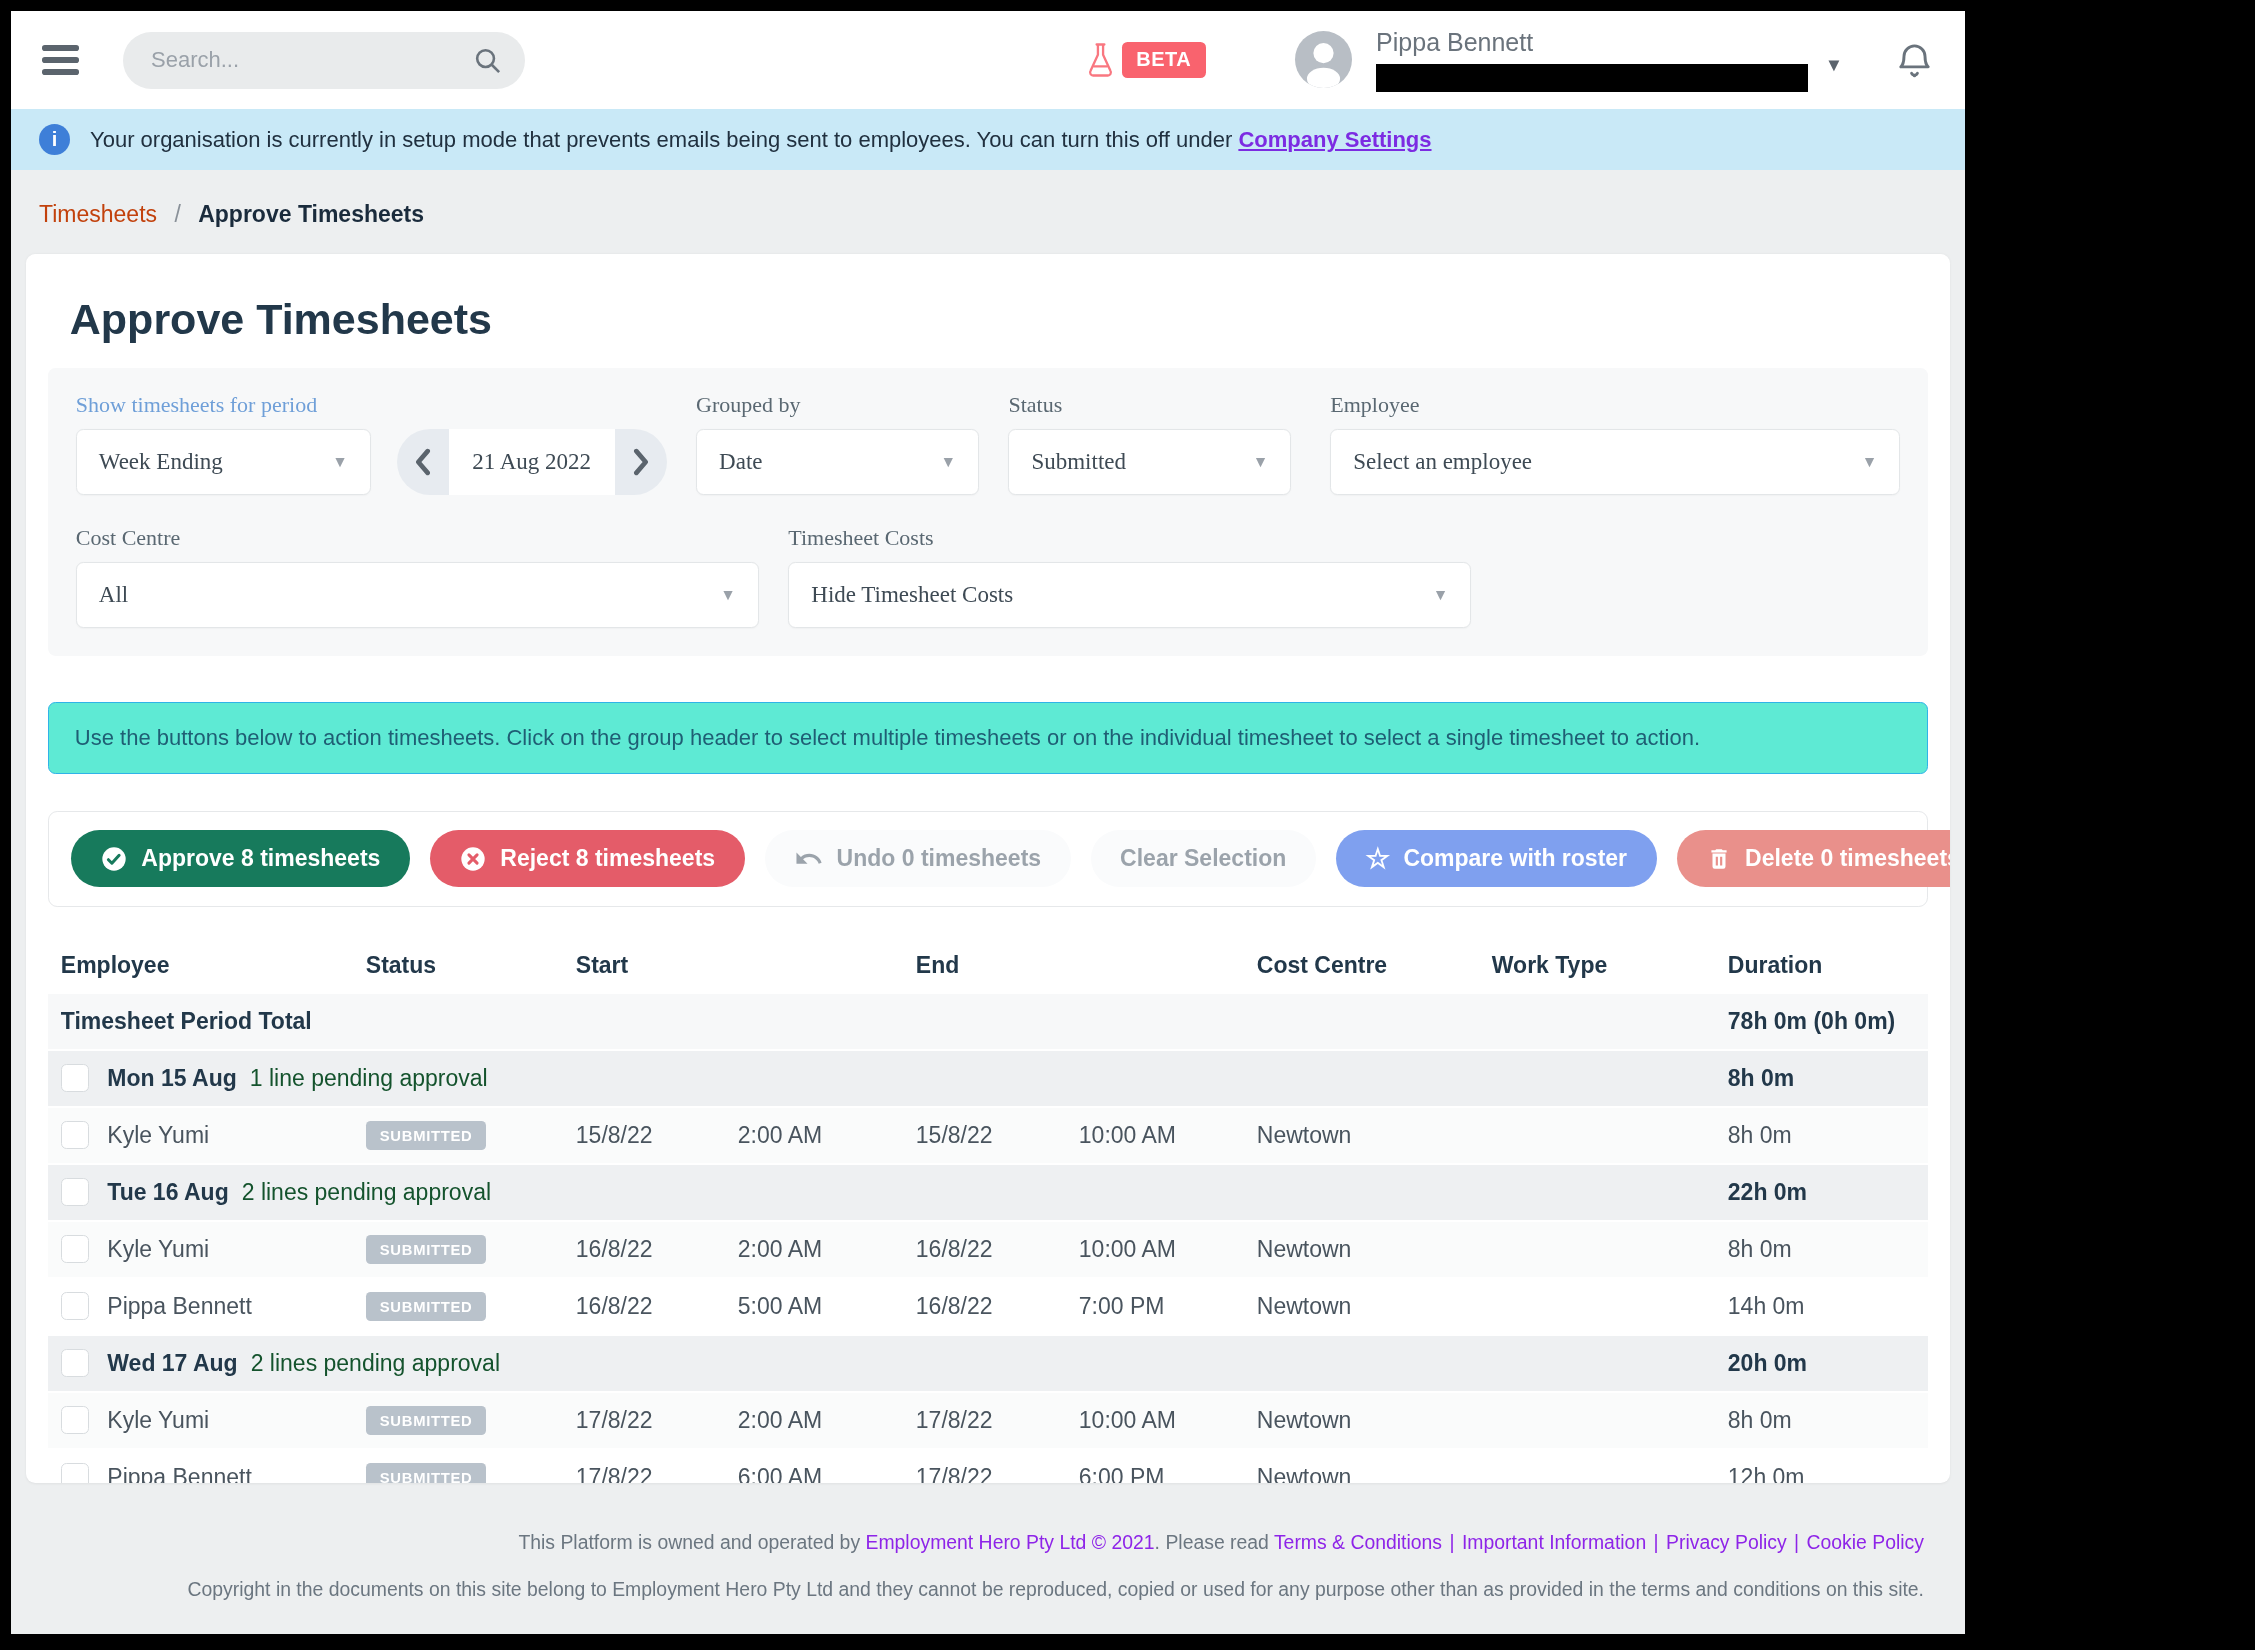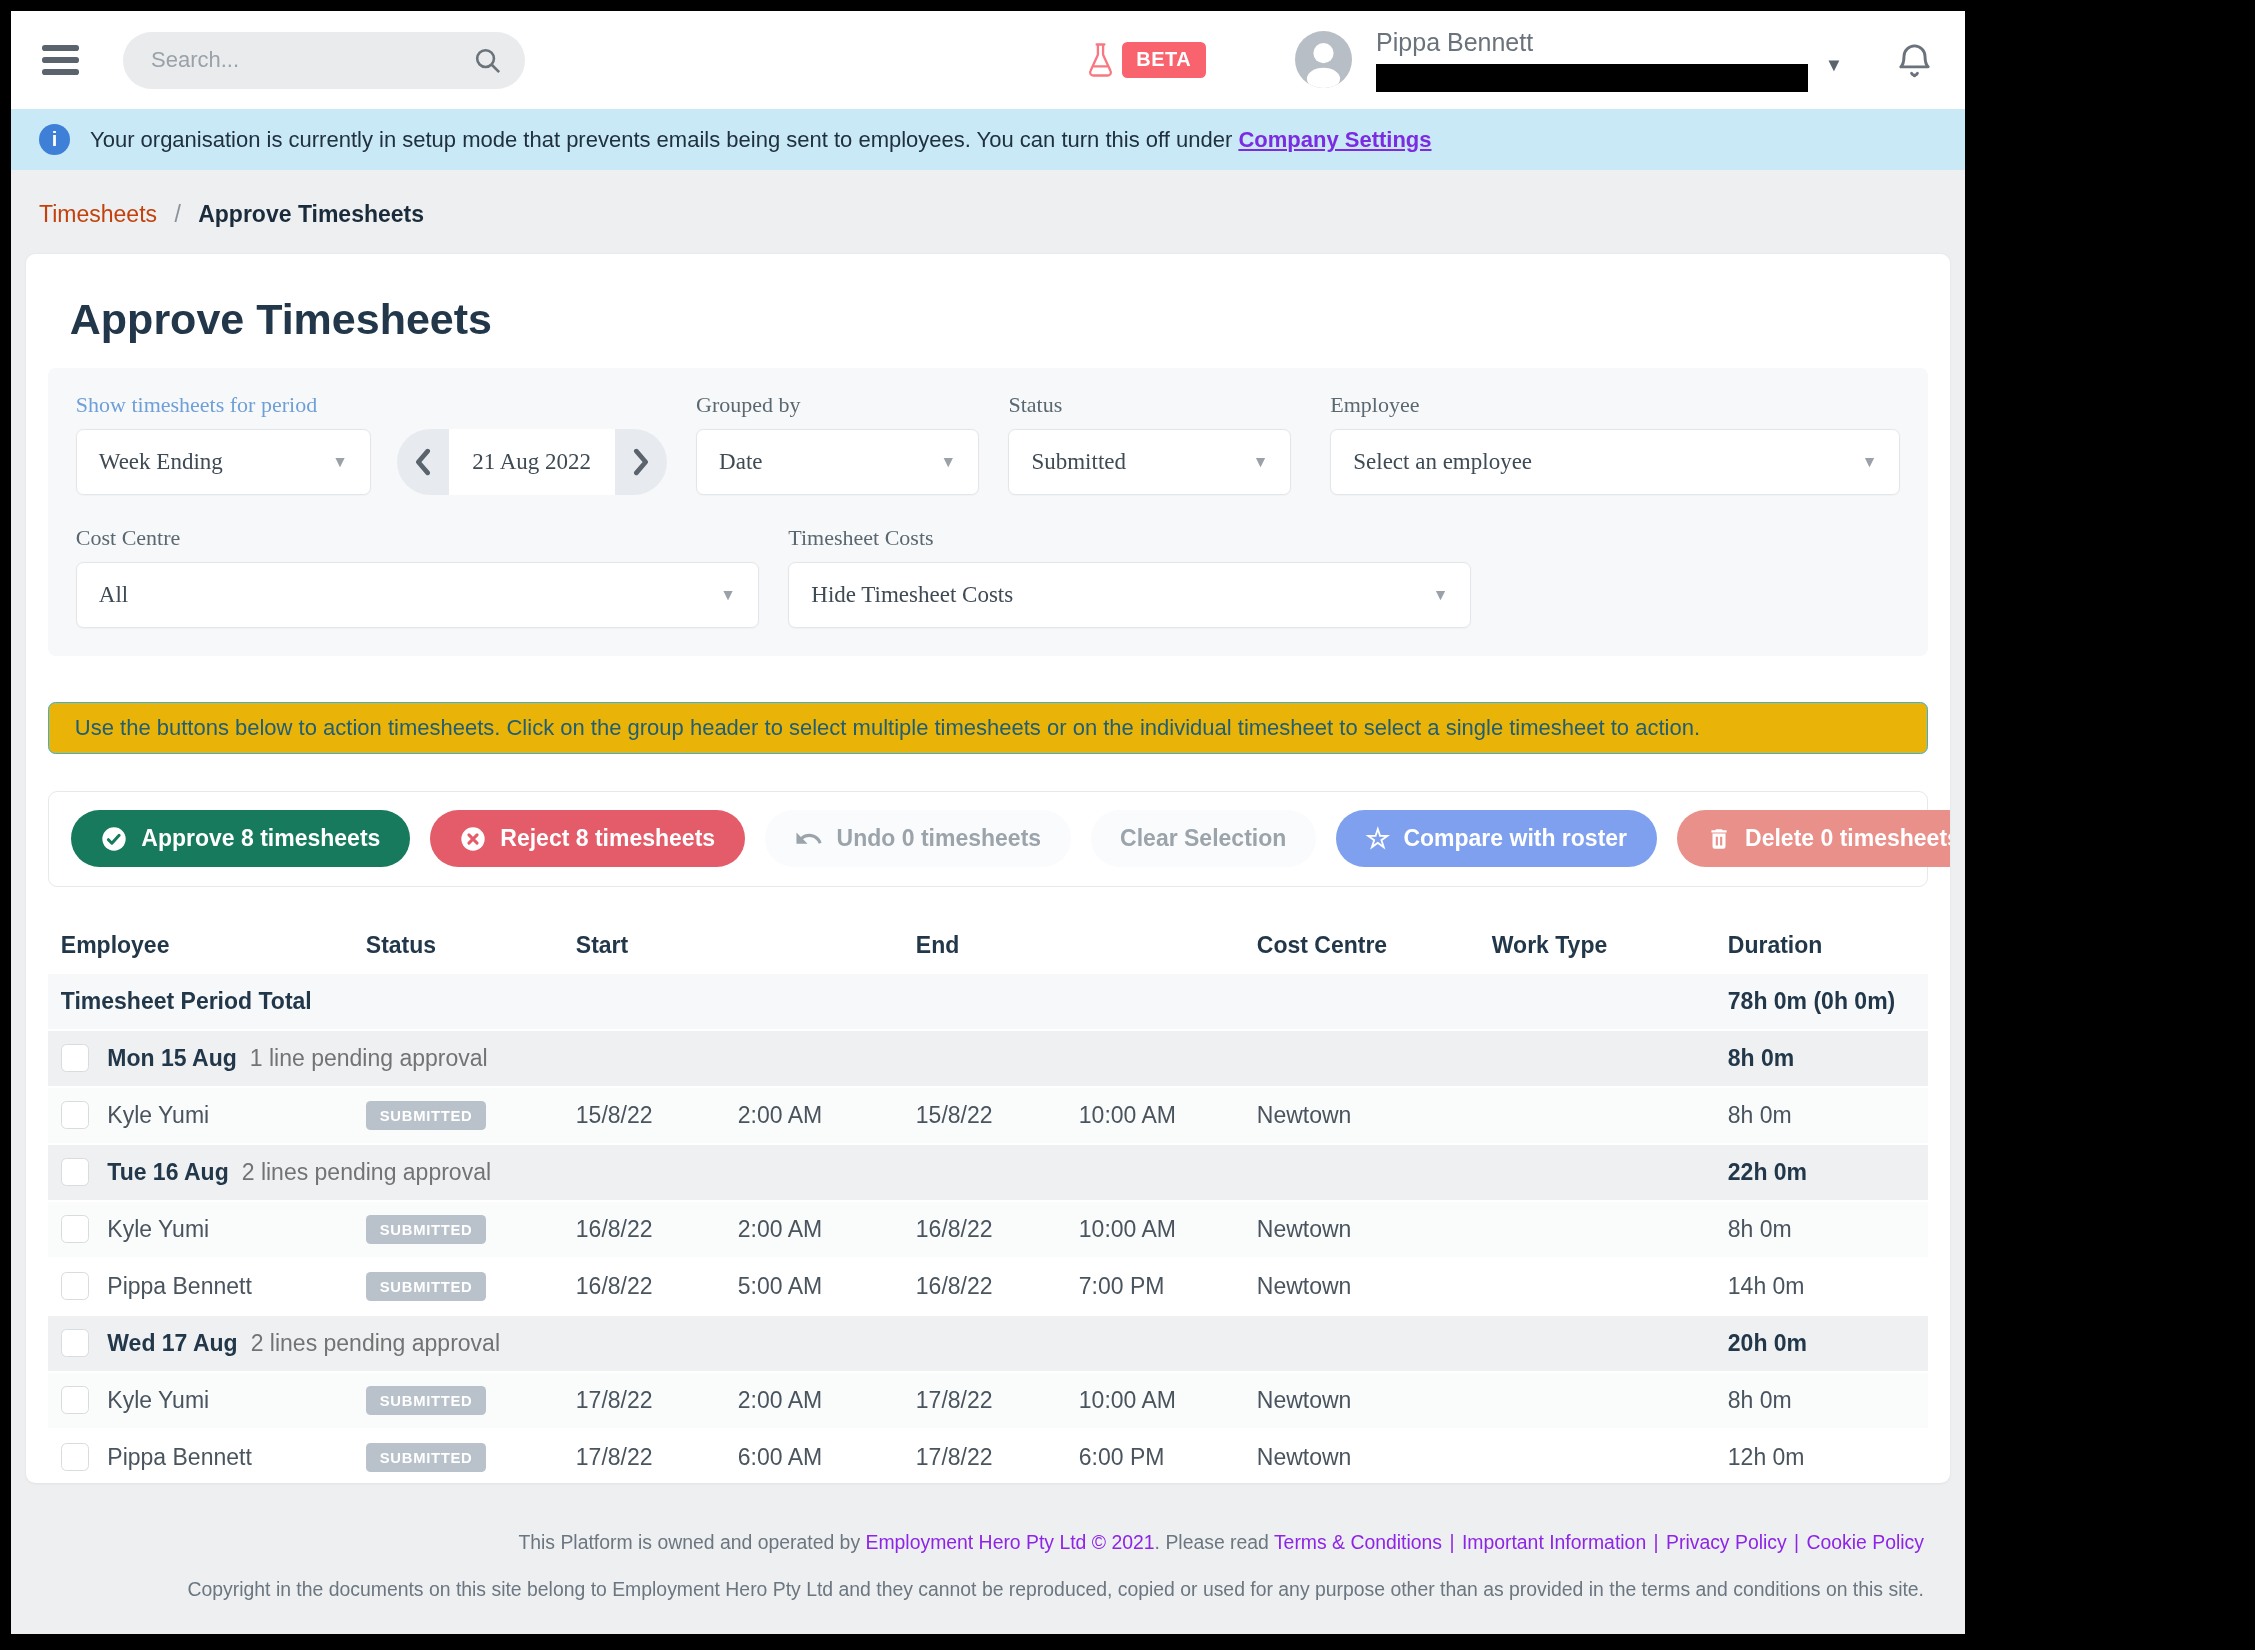--- a/index.html
+++ b/index.html
@@ -57,22 +57,22 @@
             display: flex; align-items: center; padding: 0 22px; font-size: 23px; color: #3e4a54;
             box-shadow: 0 0.9px 1.8px rgba(0,0,0,0.03); cursor: pointer; gap: 46px; }
   .select .caret { margin-left: auto; color: #9aa1a9; font-size: 15.7px; }
   .datepill { height: 66px; border-radius: 33px; background: #e7ebf0; display: flex; align-items: stretch;
               overflow: hidden; margin-left: 26px; width: 314px; }
   .datepill .nav { width: 52px; display: flex; align-items: center; justify-content: center; cursor: pointer; }
   .datepill .dateval { flex: 1; background: #fff; display: flex; align-items: center; justify-content: center;
                        font-size: 23px; color: #3e4a54; }
 
   
-  .alert { margin: 46px 22px 0 22px; background: #eab308; border: 1.8px solid #2fb3e8; border-radius: 7.4px;
-           padding: 12px 26px; font-size: 22px; color: #1f5e74; }
+  .alert { margin: 46px 22px 0 22px; background: #5eead4; border: 1.8px solid #2fb3e8; border-radius: 7.4px;
+           padding: 22px 26px; font-size: 22px; color: #1f5e74; }
 
   
   .actions-bar { margin: 37px 22px 0 22px; border: 0.9px solid #e6e8ea; border-radius: 9.2px;
                  padding: 18.5px 22px; display: flex; align-items: center; gap: 20px; background: #fff; }
   .btn { height: 57px; border-radius: 29px; display: inline-flex; align-items: center; gap: 13px;
          padding: 0 29.5px; font-size: 23px; font-weight: 600; border: none; cursor: pointer;
          font-family: "Liberation Sans", sans-serif; white-space: nowrap; }
   .btn.approve { background: #177a5c; color: #fff; }
   .btn.reject  { background: #e45c69; color: #fff; }
   .btn.ghost   { background: #fafbfc; color: #9ba3ab; }
@@ -88,21 +88,21 @@
   .row.thead .cell { color: #22384a; font-weight: bold; }
   .row.total { background: #f7f8f9; }
   .row.group { background: #eef0f2; }
   .row.entry { background: #fff; }
   .row.entry.shade { background: #fafbfb; }
   .cell { font-size: 23px; color: #49545e; }
   .cell.bold { font-weight: bold; color: #22384a; }
   .emp { display: flex; align-items: center; gap: 18.5px; }
   .grouplbl { display: flex; align-items: center; gap: 18.5px; }
   .gdate { font-weight: bold; color: #22384a; }
-  .gnote { color: #737373; margin-left: -5.5px; }
+  .gnote { color: #14532d; margin-left: -5.5px; }
   .checkbox { width: 28px; height: 28px; border: 1.8px solid #d8dcdf; border-radius: 5.5px; background: #fff;
               flex: none; cursor: pointer; }
   .badge { display: inline-block; background: #b9c2cb; color: #fff; font-size: 14.8px; font-weight: bold;
            letter-spacing: 0.7px; border-radius: 4.6px; padding: 6.5px 14px; }
   .icons { display: flex; align-items: center; gap: 12px; }
   .icon-wrap { position: relative; display: inline-flex; cursor: pointer; }
   .red-box { position: absolute; left: -15.7px; top: -19.4px; width: 62px; height: 68px;
              border: 4.6px solid #e51c17; pointer-events: none; }
 
   

